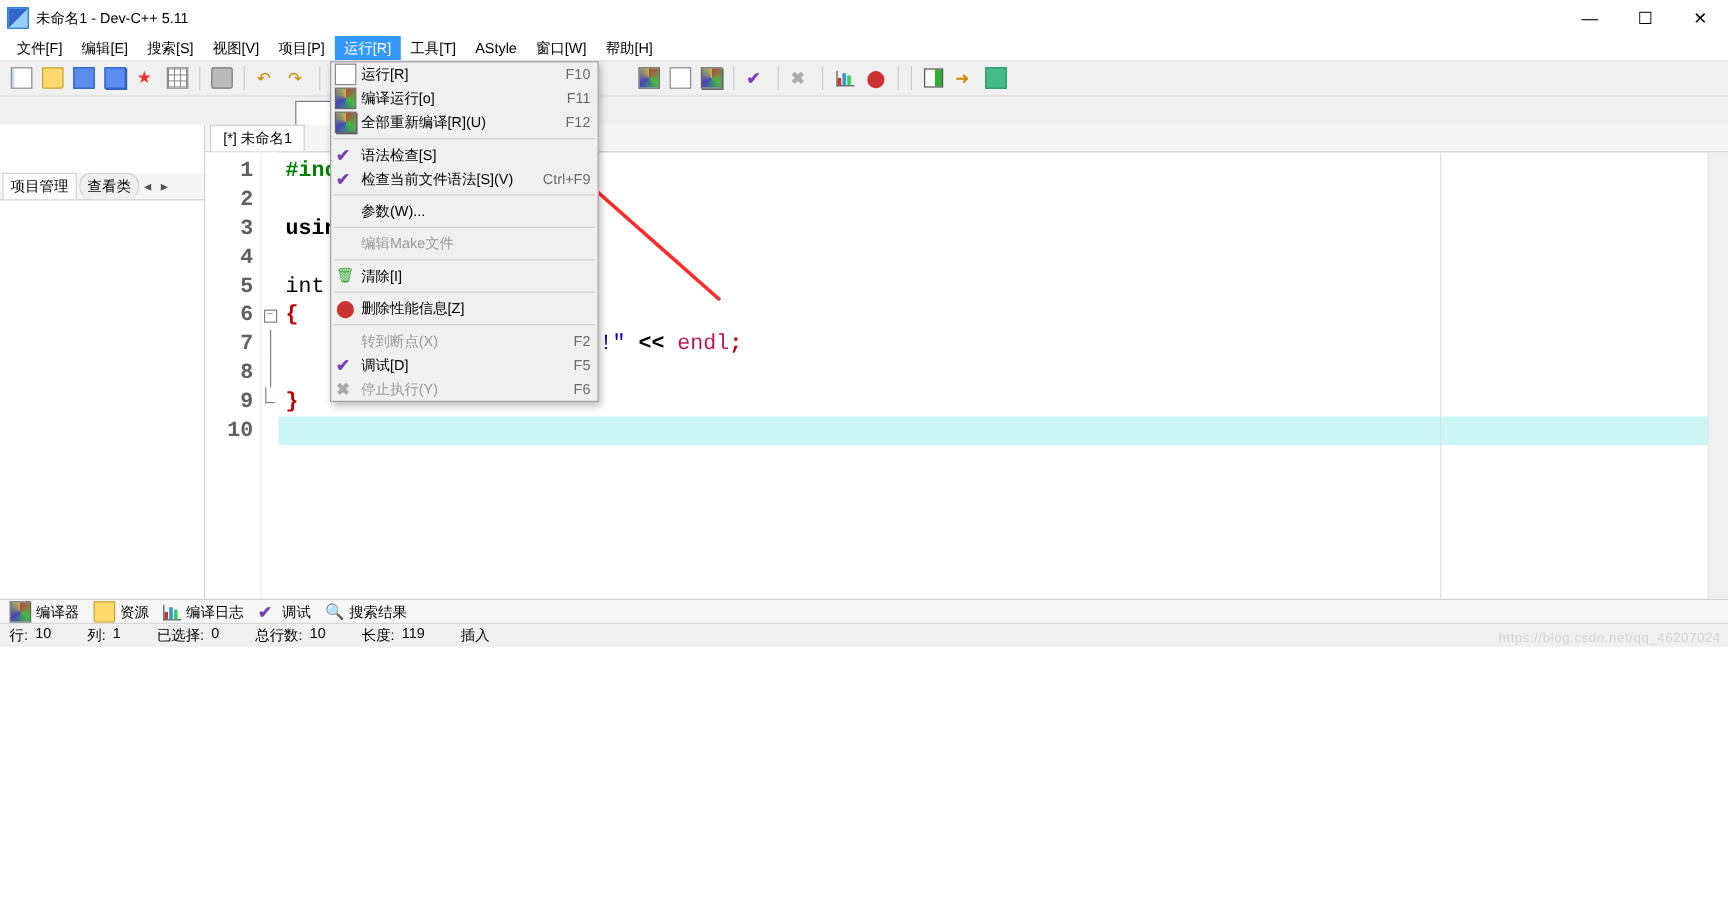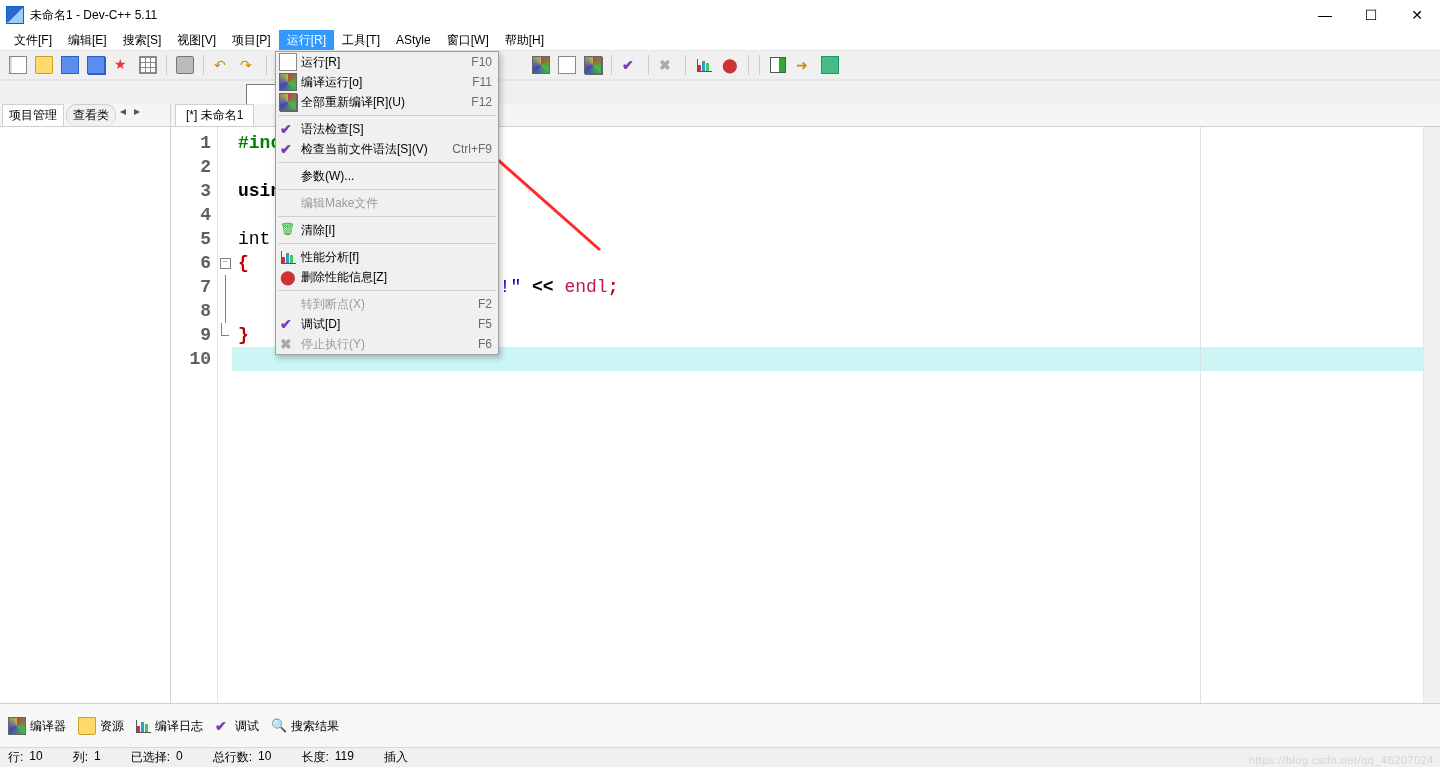--- a/index.html
+++ b/index.html
@@ -1,16 +1,16 @@
 <!DOCTYPE html>
 <html><head>
 <meta charset="utf-8">
 <style>
   html, body { margin:0; padding:0; font-family:"Microsoft YaHei","Segoe UI",Tahoma,Arial,sans-serif; font-size:12px; color:#000; background:#fff; height:100%; width:100%; overflow:hidden; }
-  .window { width:1440px; height:767px; position:relative; background:#fff; }
+  .window { width:1440px; height:539px; position:relative; background:#fff; }
 
   
   .title-bar { height:30px; display:flex; align-items:center; padding:0 0 0 6px; background:#fff; }
   .title-icon { width:16px; height:16px; background:linear-gradient(135deg,#36c 50%,#9cf 50%); border:1px solid #06c; margin-right:6px; }
   .title-text { font-size:12px; color:#000; }
   .win-controls { margin-left:auto; display:flex; }
   .win-btn { width:46px; height:30px; display:flex; align-items:center; justify-content:center; font-family:Arial,sans-serif; font-size:14px; color:#000; }
 
   
   .menu-bar { height:20px; display:flex; align-items:stretch; padding:0 6px; background:#fff; }
@@ -26,21 +26,21 @@
   .tb-select::after { content:"▾"; position:absolute; right:4px; top:2px; font-size:10px; color:#555; }
   .compiler-select { width:235px; }
   .globals-select { width:230px; margin-left:4px; font-family:Consolas,monospace; }
   .classbrowser-select { width:205px; }
 
   
   .body-area { position:absolute; top:104px; bottom:40px; left:0; right:0; display:flex; }
 
   
   .left-panel { width:170px; border-right:1px solid #d0d0d0; display:flex; flex-direction:column; background:#fff; }
-  .left-tabs { height:22px; display:flex; background:#f5f5f5; border-bottom:1px solid #d0d0d0; font-size:12px; }
+  .left-tabs { height:22px; display:flex; align-items:center; background:#f5f5f5; border-bottom:1px solid #d0d0d0; font-size:12px;margin-top:40px; }
   .left-tab { padding:2px 6px; border:1px solid #d0d0d0; border-bottom:none; background:#fff; margin-left:2px; font-size:12px; }
   .left-tab.inactive { background:#f0f0f0;border-radius:10px; }
   .left-tab-nav { width:14px; text-align:center; color:#555; }
 
   
   .editor-area { flex:1; display:flex; flex-direction:column; }
   .editor-tabs { height:22px; display:flex; align-items:flex-end; background:#f5f5f5; border-bottom:1px solid #d0d0d0; padding-left:4px; }
   .editor-tab { padding:2px 10px; border:1px solid #d0d0d0; border-bottom:none; background:#fff; font-size:12px; }
 
   .code-area { flex:1; display:flex; font-family:Consolas,"Courier New",monospace; font-size:18px; position:relative; }
@@ -71,21 +71,21 @@
   .dd-row { height:20px; display:flex; align-items:center; padding:0 6px 0 3px; font-size:12px; color:#000; }
   .dd-row.disabled { color:#9a9a9a; }
   .dd-icon { width:18px; display:flex; align-items:center; justify-content:center; }
   .dd-label { flex:1; padding-left:4px; white-space:nowrap; }
   .dd-short { width:56px; text-align:right; color:#6a6a6a; }
   .dd-sep { height:1px; background:#d0d0d0; margin:3px 2px; padding:0; }
 
   .arrow-annot { position:absolute; left:390px; top:80px; z-index:40; pointer-events:none; }
 
   
-  .bottom-tabs { position:absolute; bottom:19px; left:0; right:0; height:20px; display:flex; align-items:center; gap:12px; padding:12px 8px; border-top:1px solid #d0d0d0; background:#f7f7f7; font-size:12px; }
+  .bottom-tabs { position:absolute; bottom:19px; left:0; right:0; height:20px; display:flex; align-items:center; gap:12px; padding:0 8px; border-top:1px solid #d0d0d0; background:#f7f7f7; font-size:12px; }
   .bottom-tab { display:flex; align-items:center; gap:4px; }
 
   .status-bar { position:absolute; bottom:0; left:0; right:0; height:19px; display:flex; align-items:center; background:#f0f0f0; border-top:1px solid #d8d8d8; font-size:12px; padding:0 8px; gap:30px; }
   .status-cell { display:flex; gap:6px; }
   .watermark { position:absolute; right:6px; bottom:1px; color:#d5d5d5; font-size:11px; letter-spacing:.5px; }
 
   
   .ic { display:inline-block; width:16px; height:16px; }
   .ic-new     { background:#fff; border:1px solid #888; box-shadow:inset 2px 0 0 #cde; }
   .ic-open    { background:#ffd96b; border:1px solid #c9a22a; border-radius:0 0 2px 2px; }
@@ -349,31 +349,20 @@
       <div class="dd-row">
         <span class="dd-icon">
           <span class="ic ic-trash">🗑</span>
         </span>
         <span class="dd-label">清除[I]</span>
         <span class="dd-short"></span>
       </div>
       <div class="dd-sep"></div>
       <div class="dd-row">
         <span class="dd-icon">
-          <span class="ic-chart">
-            <i style="height:6px"></i>
-            <i style="height:10px;background:#39c"></i>
-            <i style="height:8px;background:#3c6"></i>
-          </span>
-        </span>
-        <span class="dd-label">性能分析[f]</span>
-        <span class="dd-short"></span>
-      </div>
-      <div class="dd-row">
-        <span class="dd-icon">
           <span class="ic ic-bug">⬤</span>
         </span>
         <span class="dd-label">删除性能信息[Z]</span>
         <span class="dd-short"></span>
       </div>
       <div class="dd-sep"></div>
       <div class="dd-row disabled">
         <span class="dd-icon"></span>
         <span class="dd-label">转到断点(X)</span>
         <span class="dd-short">F2</span>

